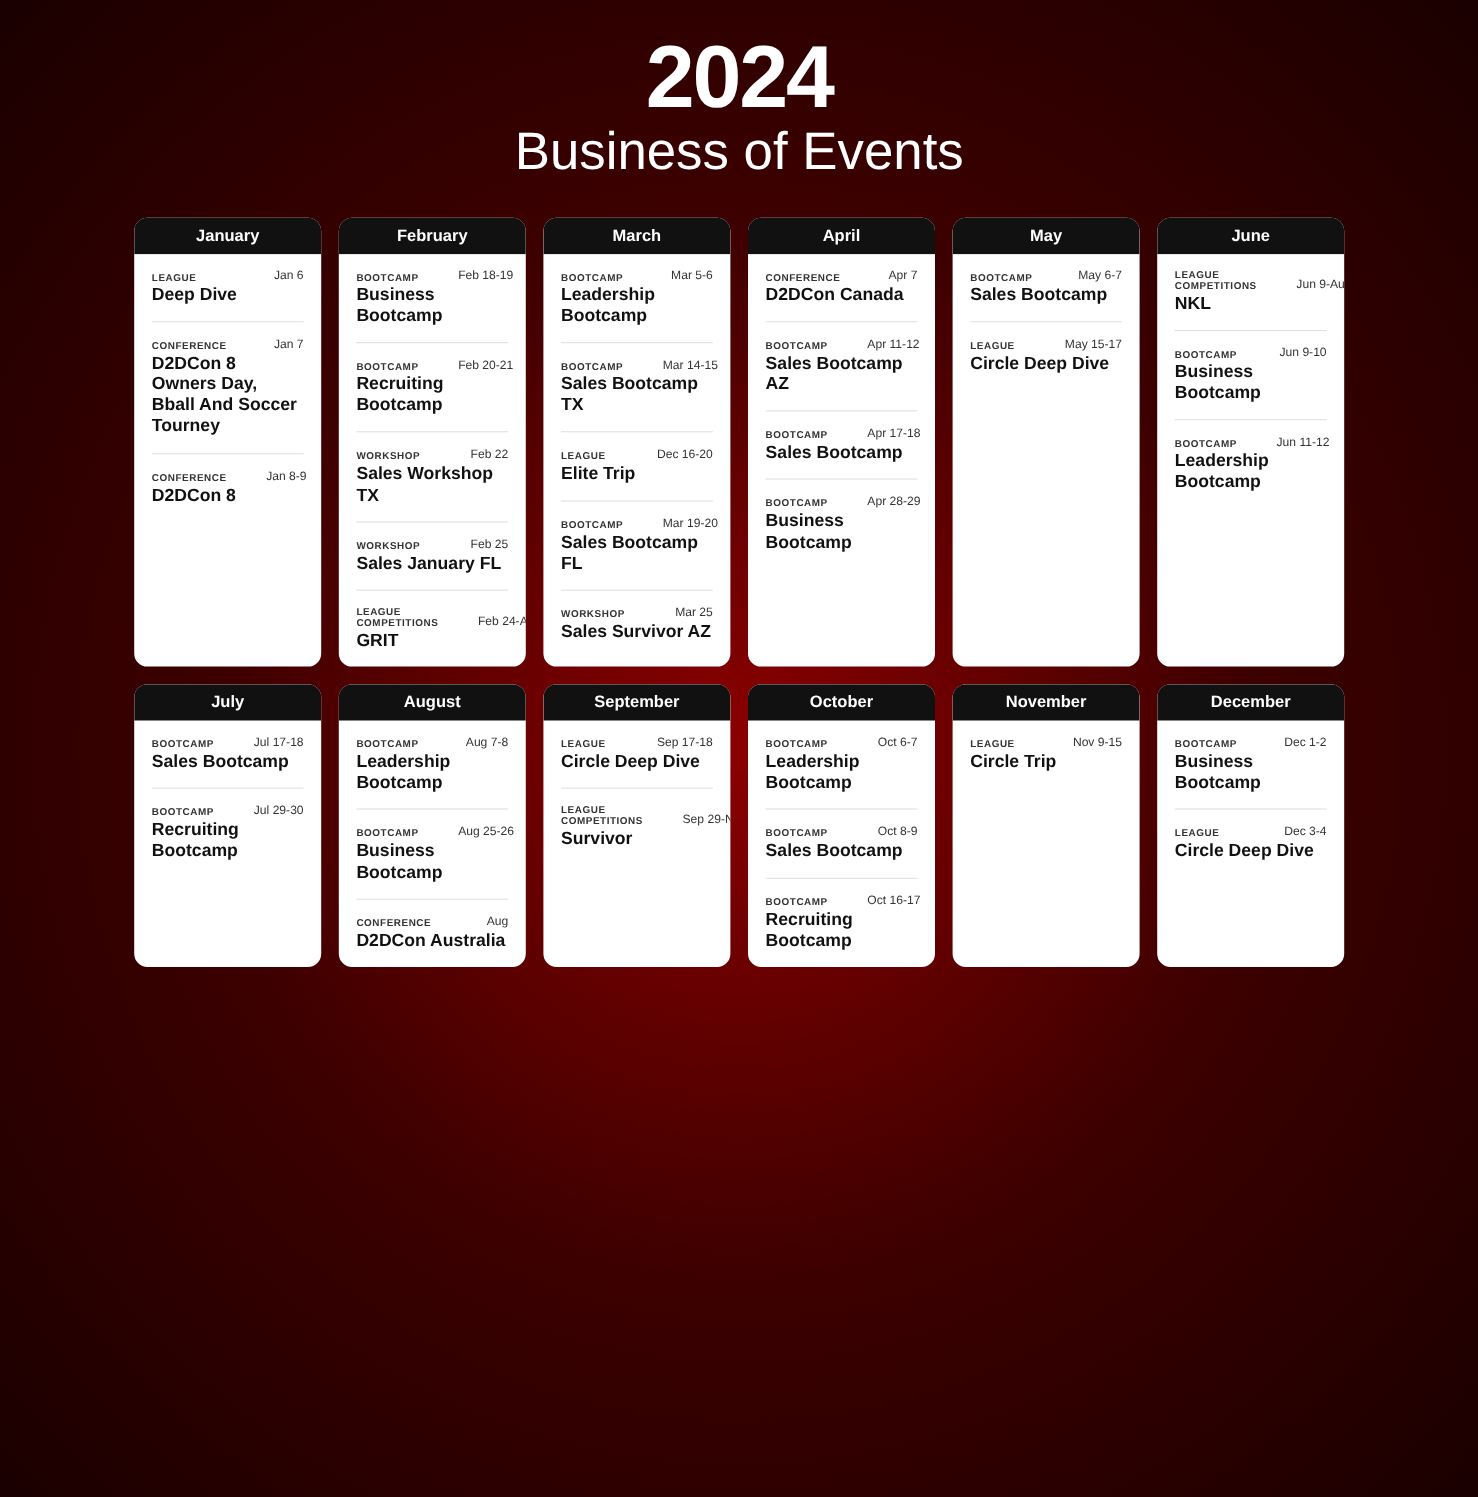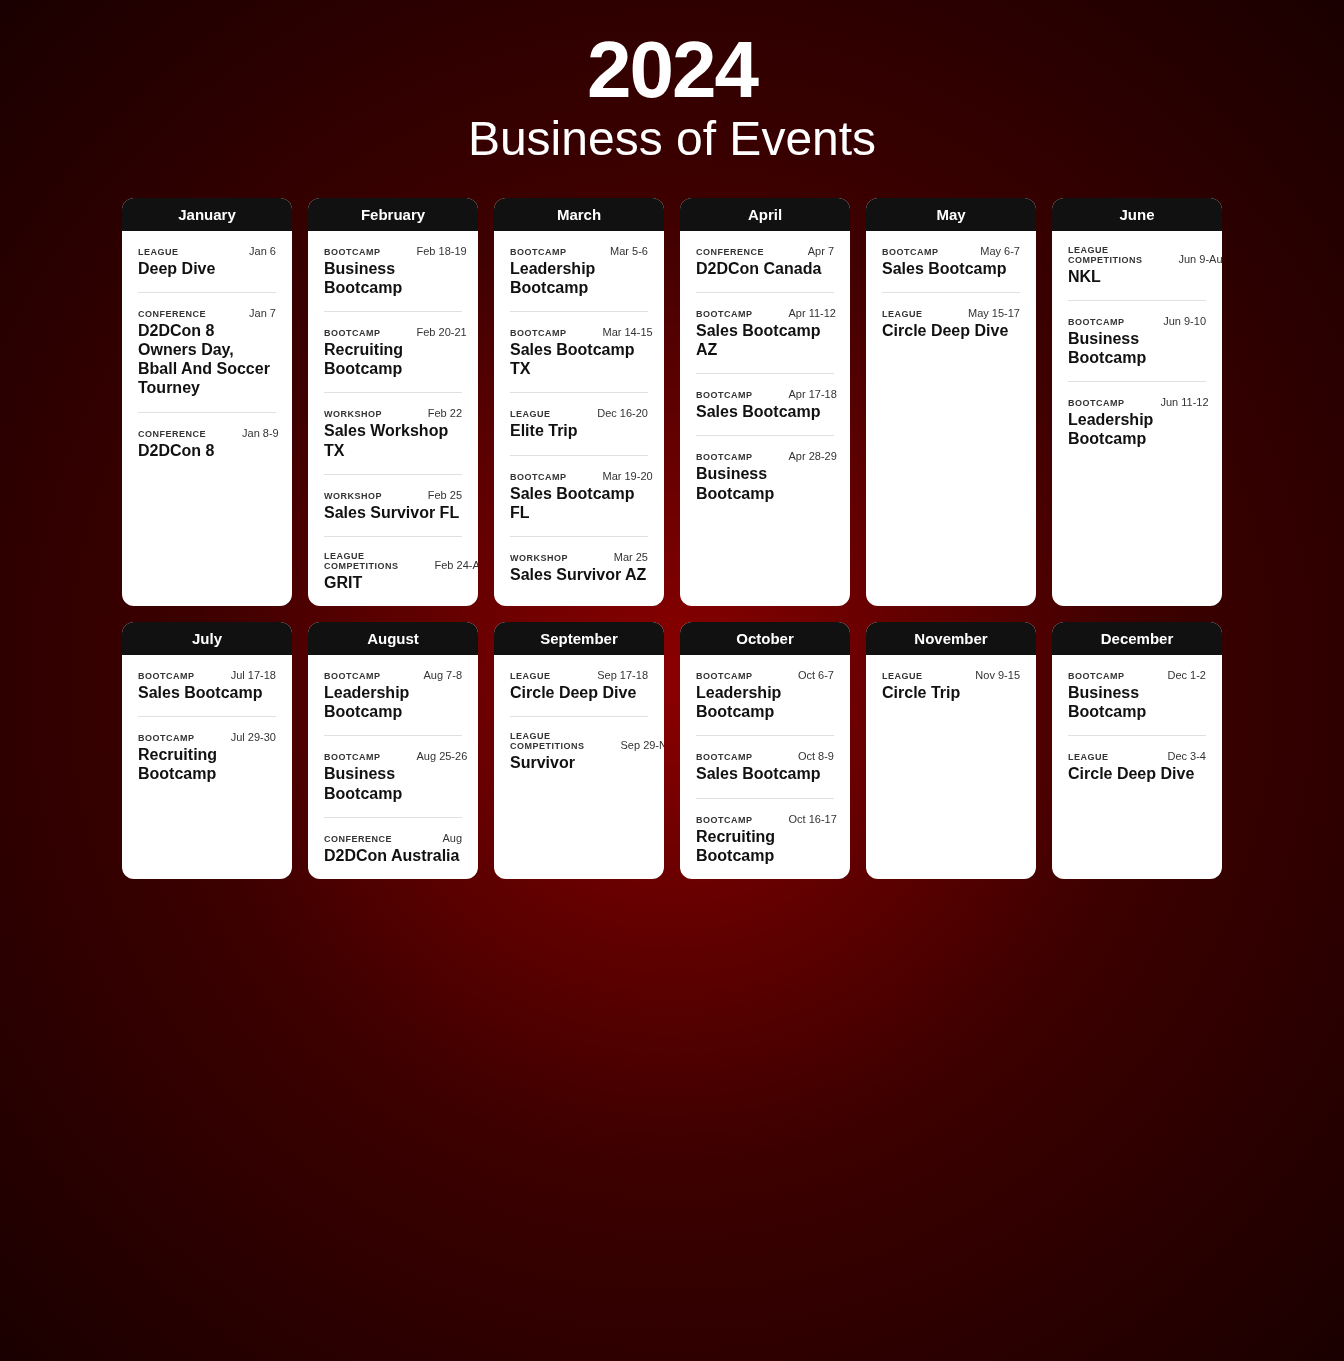--- a/index.html
+++ b/index.html
@@ -146,21 +146,21 @@
             <span class="event-type">WORKSHOP</span>
             <span class="event-date">Feb 22</span>
           </div>
           <div class="event-title">Sales Workshop TX</div>
         </div>
         <div class="event-item">
           <div class="event-meta">
             <span class="event-type">WORKSHOP</span>
             <span class="event-date">Feb 25</span>
           </div>
-          <div class="event-title">Sales Survivor FL</div>
+          <div class="event-title">Sales January FL</div>
         </div>
         <div class="event-item">
           <div class="event-meta">
             <span class="event-type">LEAGUE COMPETITIONS</span>
             <span class="event-date">Feb 24-Apr 18</span>
           </div>
           <div class="event-title">GRIT</div>
         </div>
       </div>
     </div>

